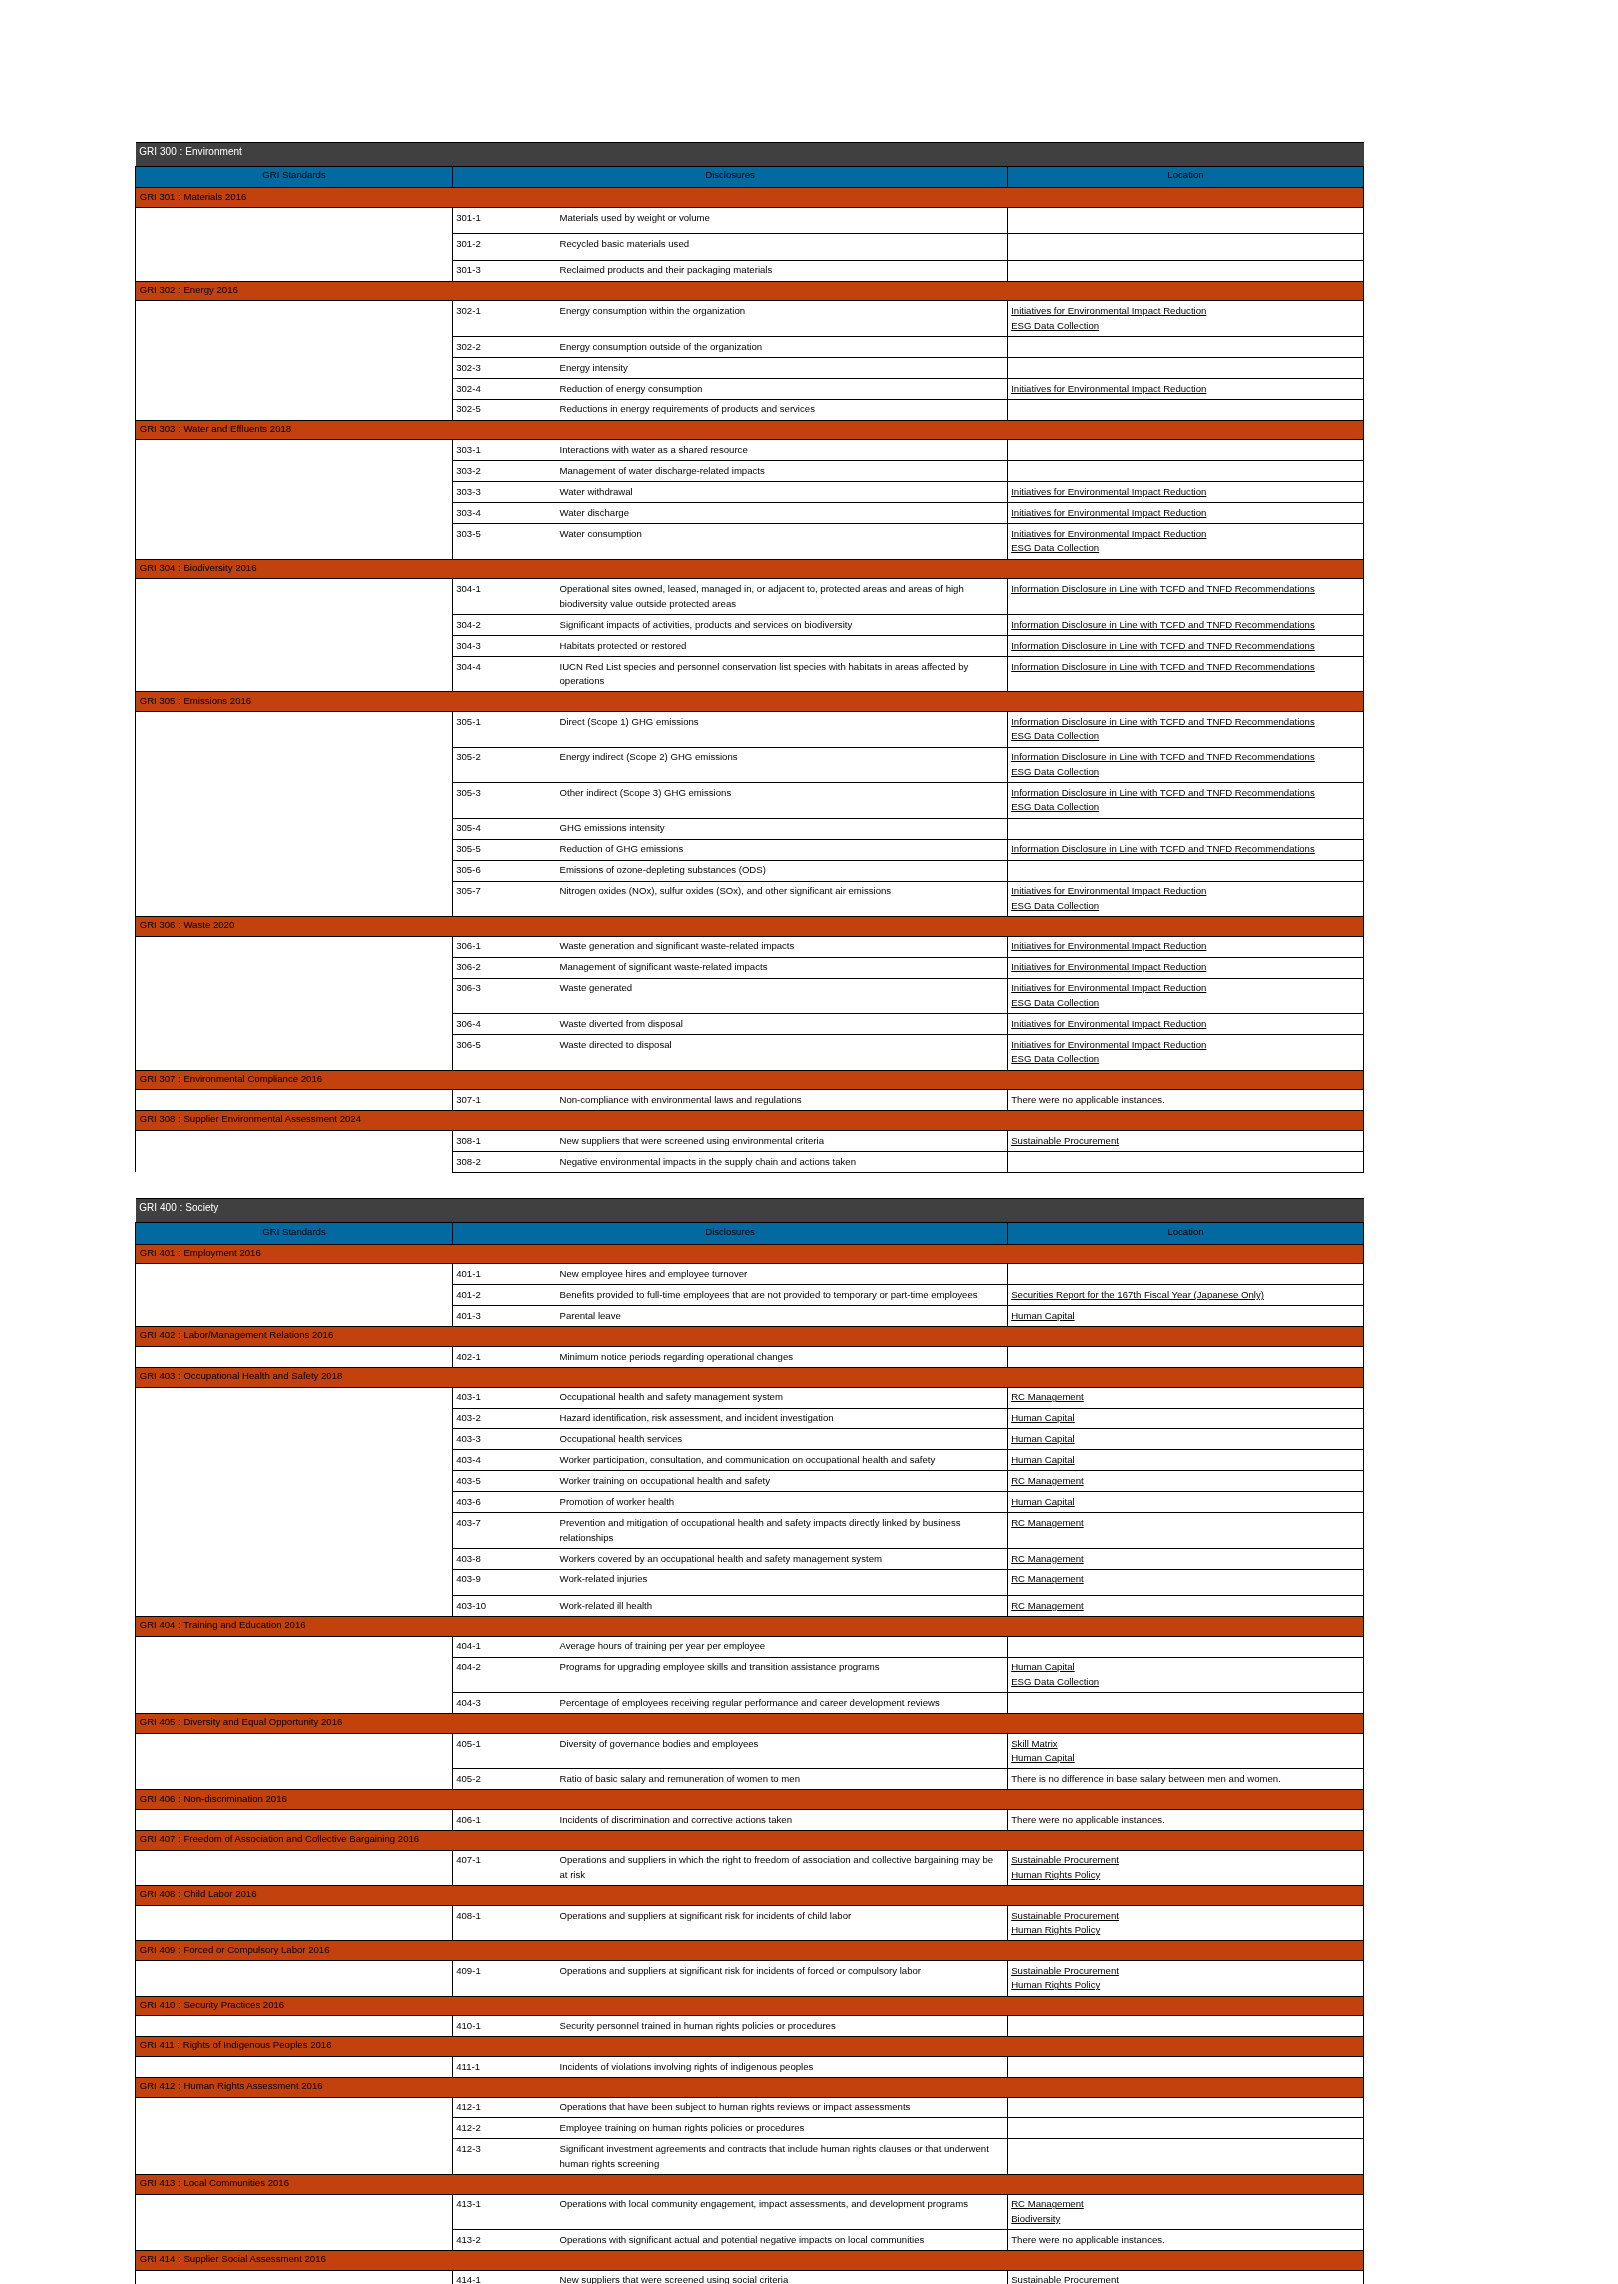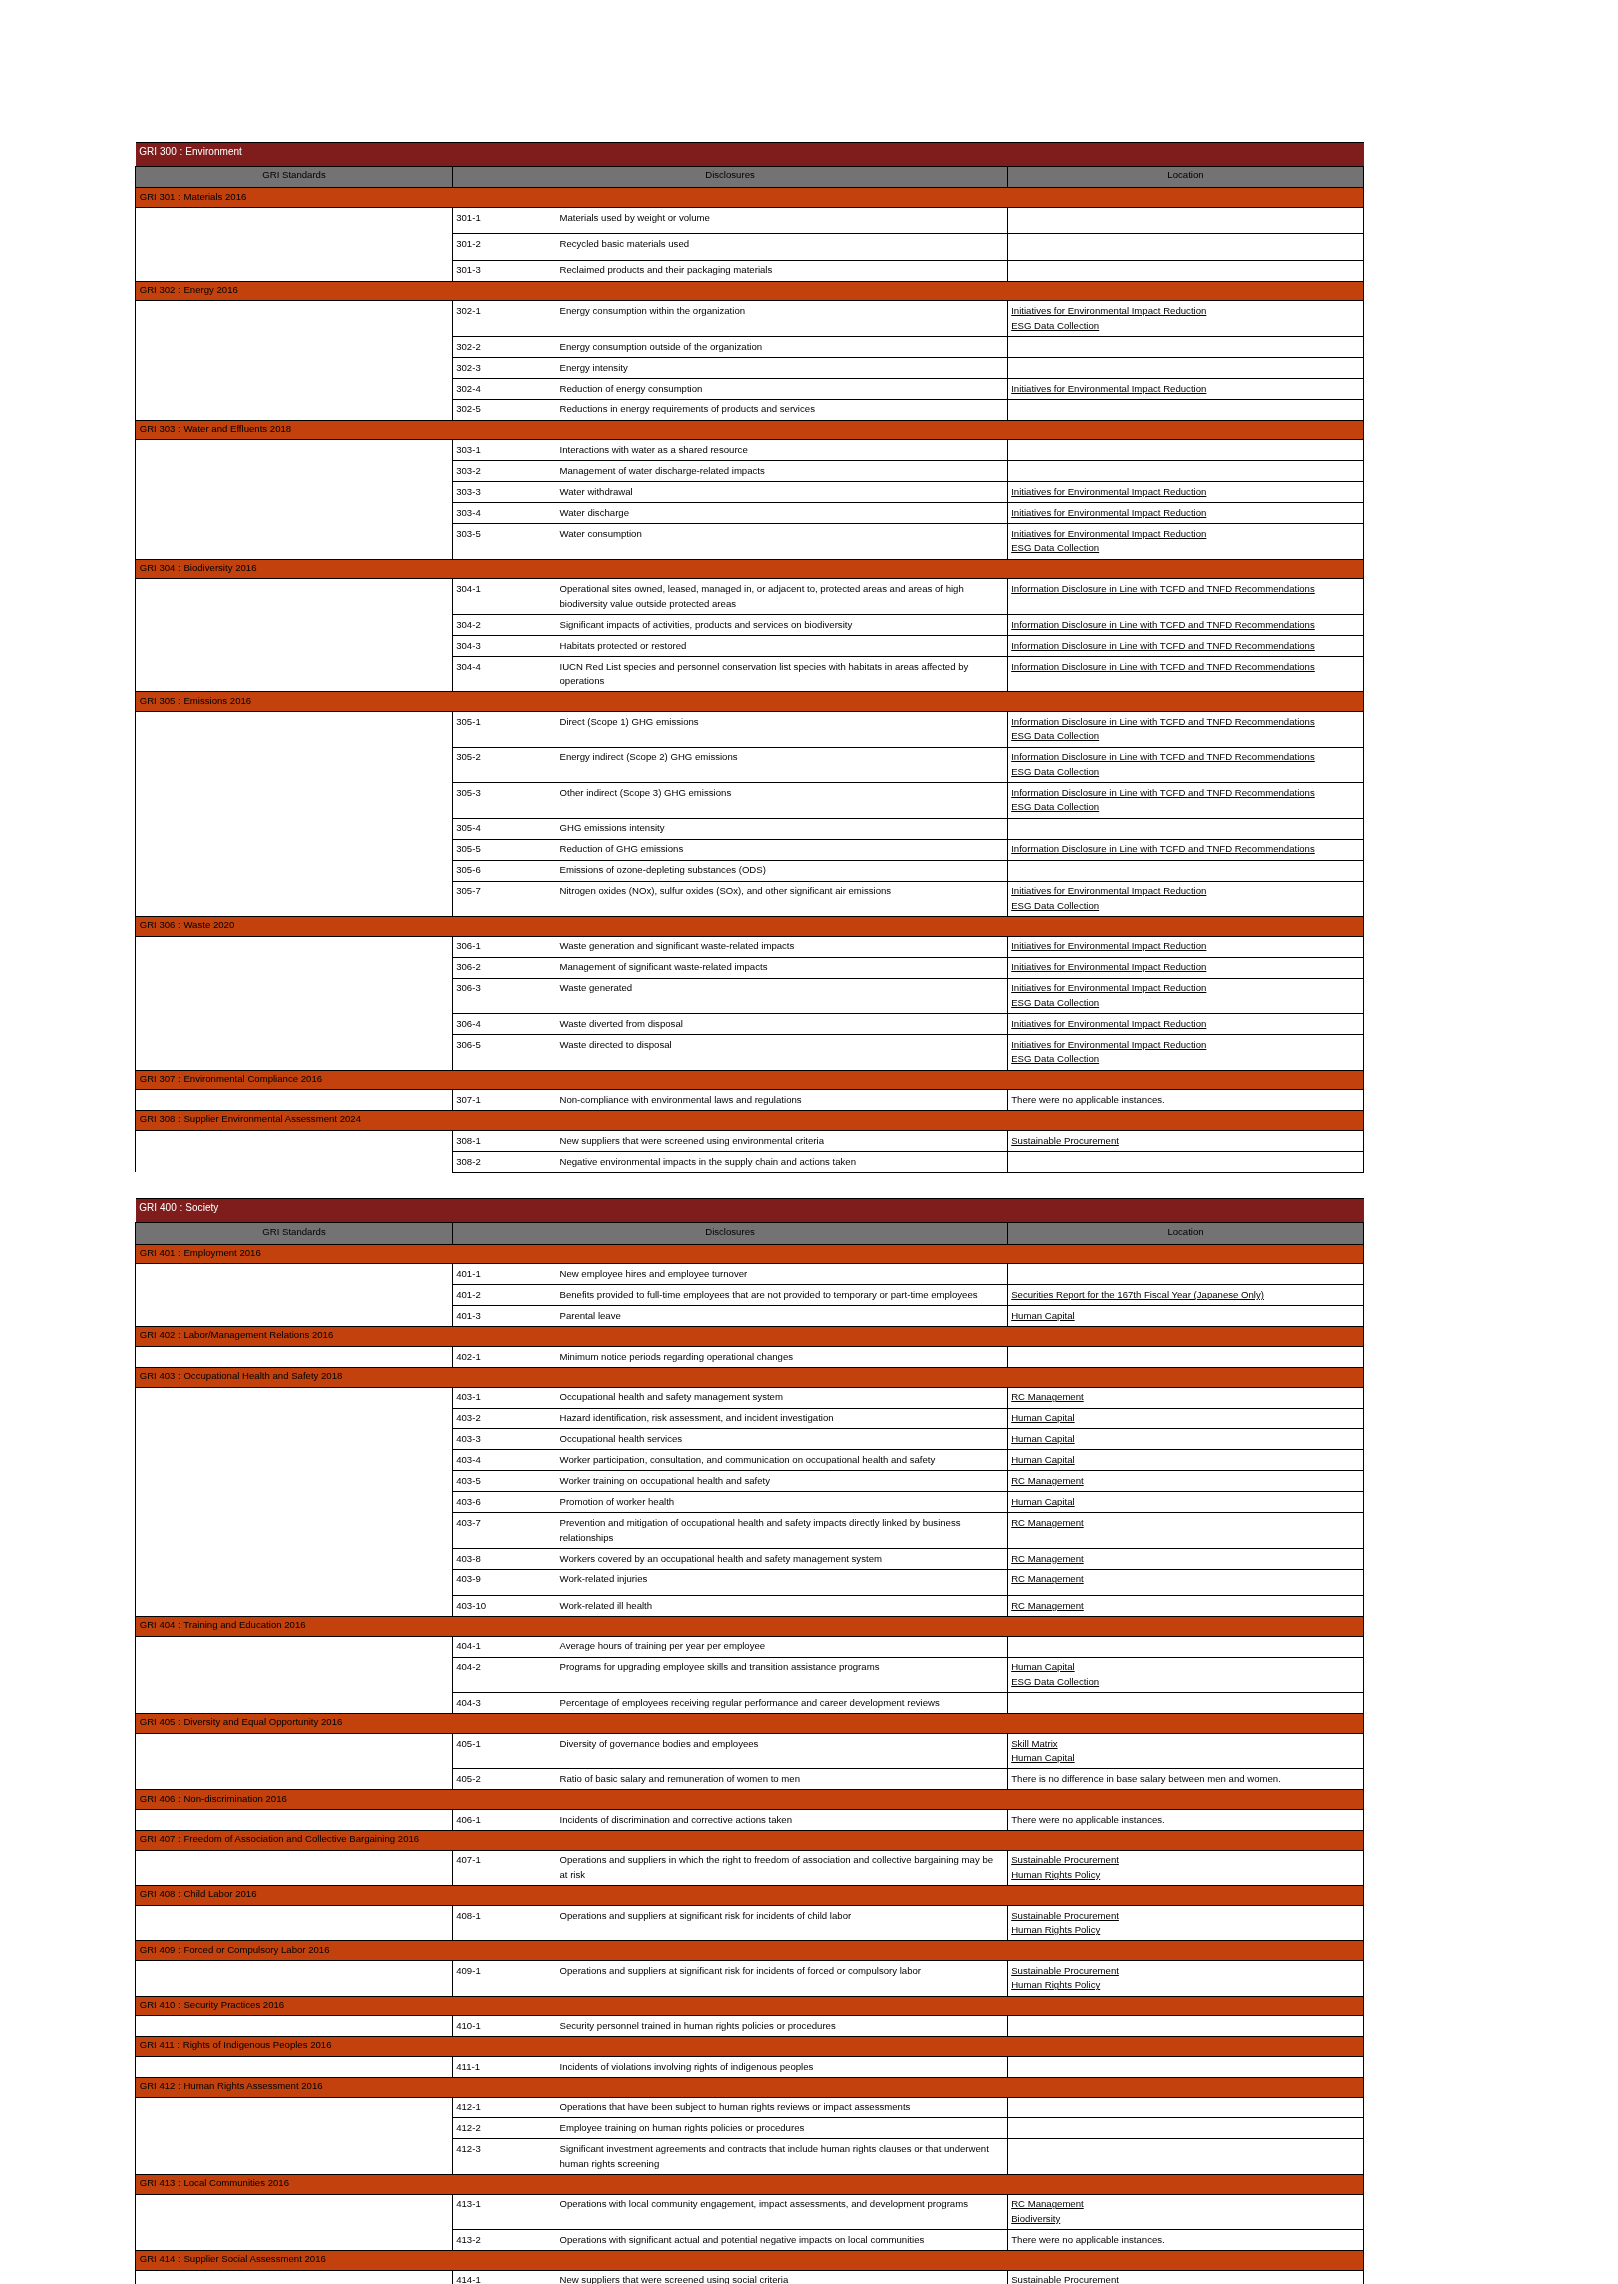--- a/index.html
+++ b/index.html
@@ -44,34 +44,34 @@
   }
 
   
   col.c-std  { width: 317px; }
   col.c-code { width: 80px; }
   col.c-disc { width: 475px; }
   col.c-loc  { width: 356px; }
 
   
   tr.banner td {
-    background: #7f1d1d;
+    background: #404040;
     color: #ffffff;
     font-size: 10px;
     line-height: 1;
     height: 16.4px;
     padding: 3.7px 0 2.7px 3.7px;
     border-top: 1.4px solid #000000;
     border-bottom: 1.4px solid #000000;
     letter-spacing: 0.05px;
   }
 
   
   tr.colhead td {
-    background: #737373;
+    background: #0369a1;
     text-align: center;
     font-size: 9.6px;
     line-height: 1;
     height: 13.7px;
     padding: 3.7px 0 3.2px 0;
     border-bottom: 1.4px solid #000000;
     border-right: 0.9px solid #000000;
   }
   tr.colhead td.first { border-left: 0.9px solid #000000; }
   tr.colhead td.last  { border-right: 0.9px solid #000000; }

